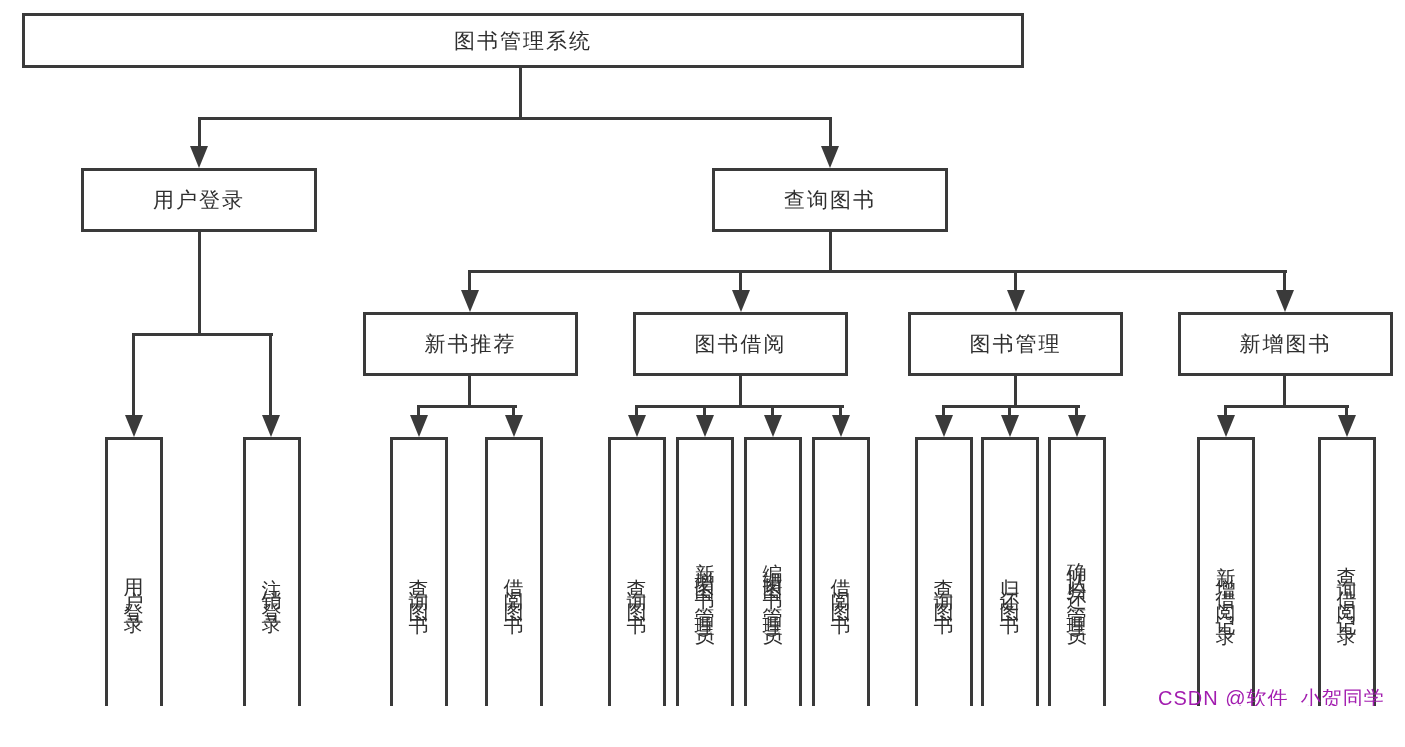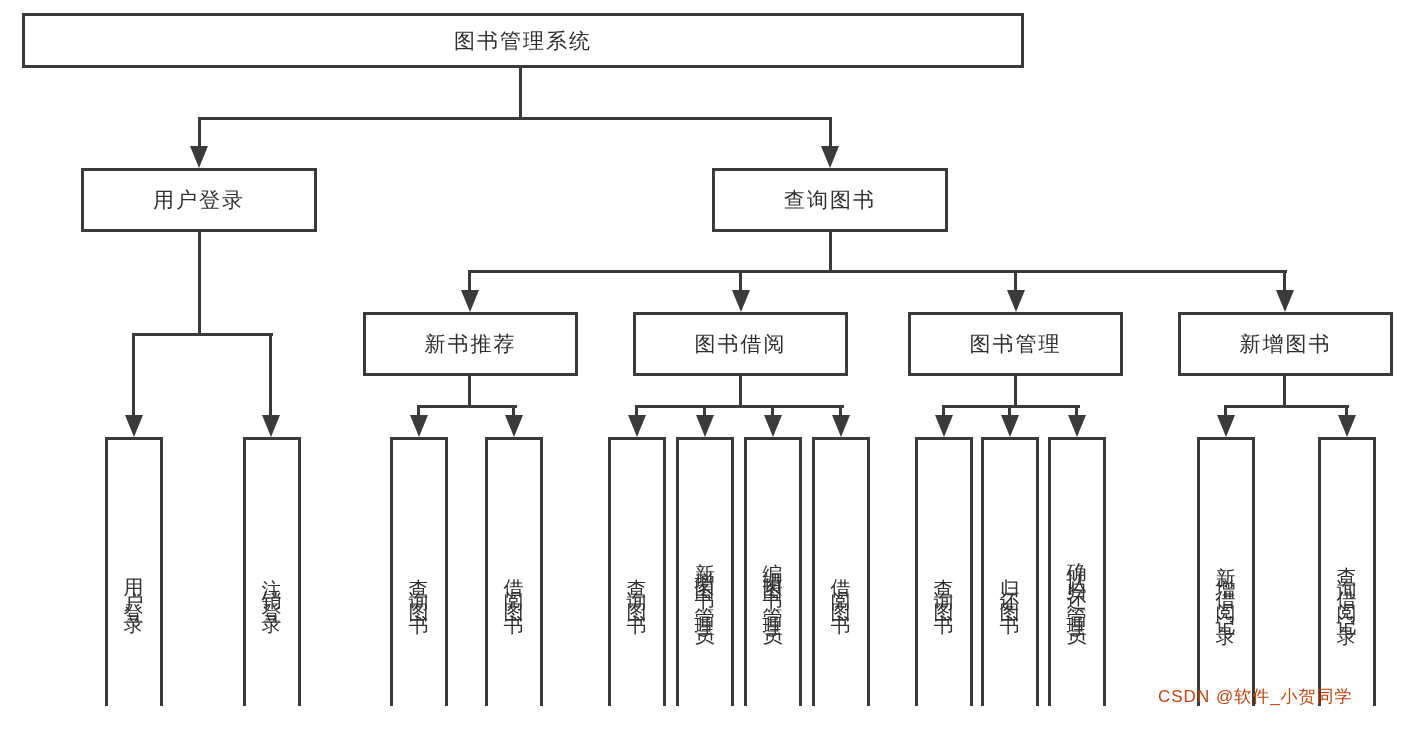--- a/index.html
+++ b/index.html
@@ -17,21 +17,21 @@
     font-size:20px;letter-spacing:12px;color:#2f2f2f;line-height:1;
   }
   .vl{position:absolute;width:3px;background:#3a3a3a;}
   .hl{position:absolute;height:3px;background:#3a3a3a;}
   .ar{
     position:absolute;width:0;height:0;
     border-left:9px solid transparent;border-right:9px solid transparent;
     border-top:22px solid #3a3a3a;
   }
   .watermark{
-    position:absolute;left:1158px;top:685px;font-size:17px;color:#c2410c;
+    position:absolute;left:1158px;top:685px;font-size:20px;color:#a21caf;
     white-space:nowrap;z-index:5;letter-spacing:1px;
   }
 </style>
 </head>
 <body>
 
 <div id="canvas">
 
   <div class="vl" style="left:519px;top:68px;height:52px"></div>
   <div class="hl" style="left:198px;top:117px;width:634px"></div>

